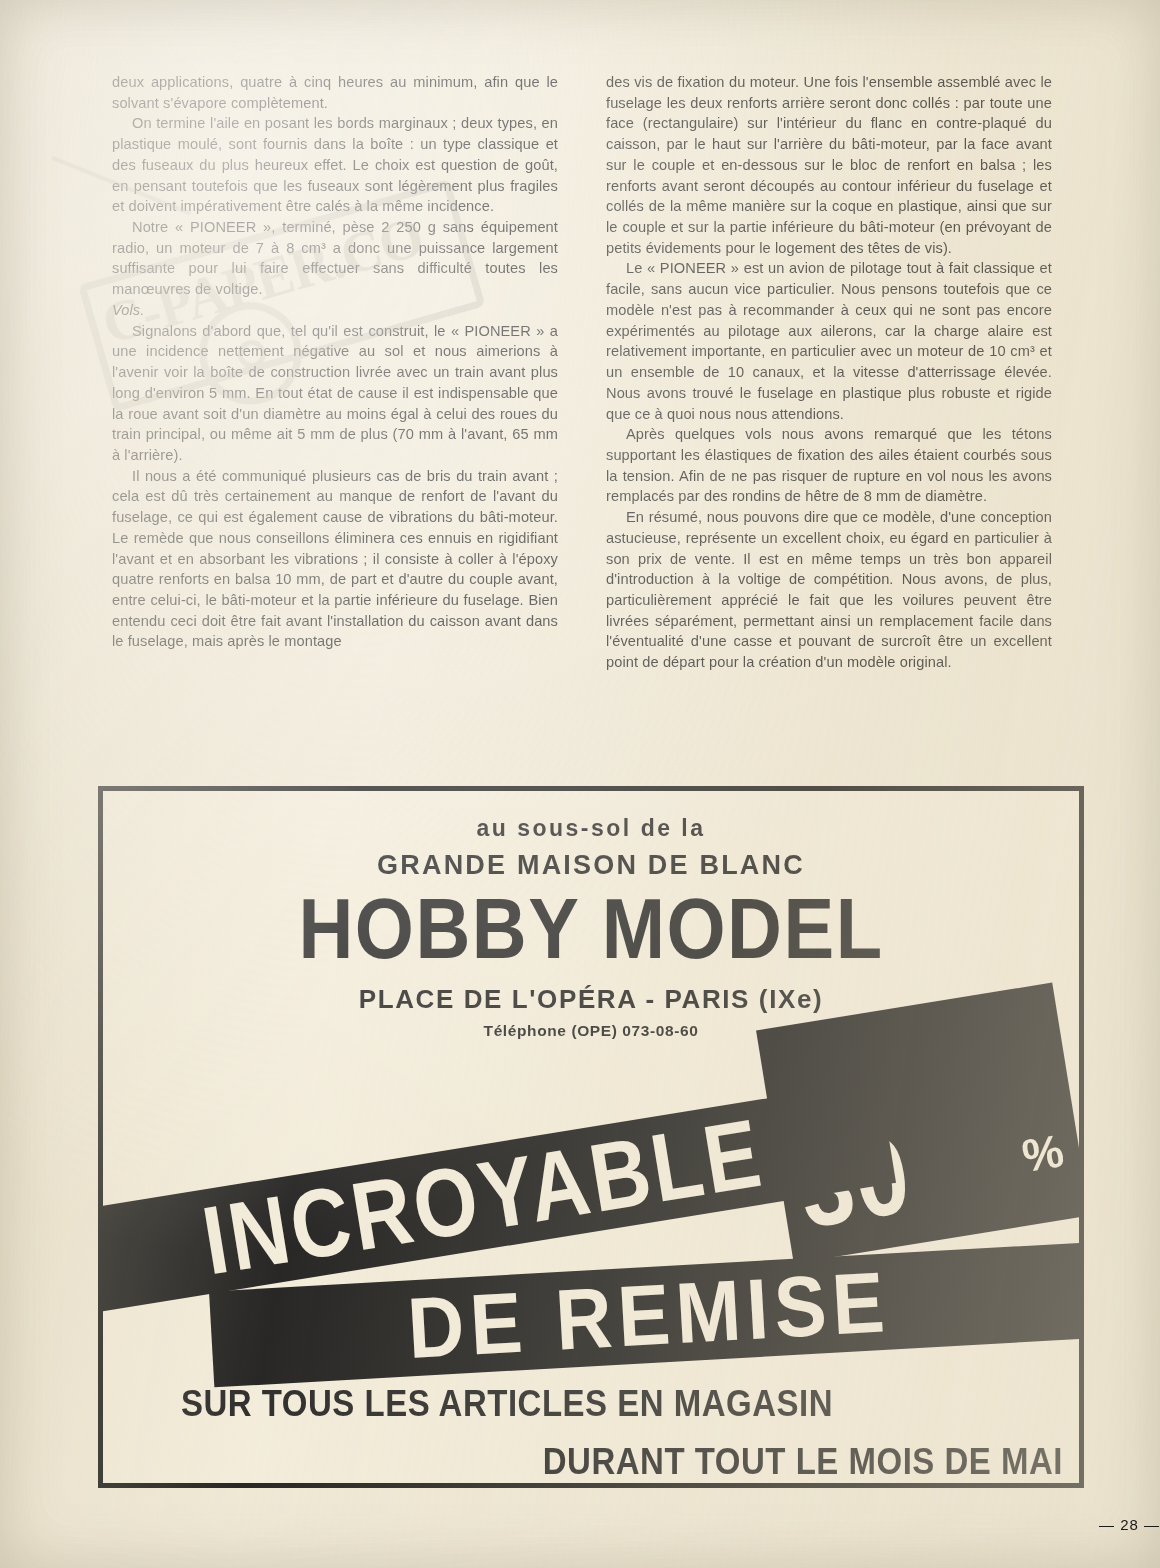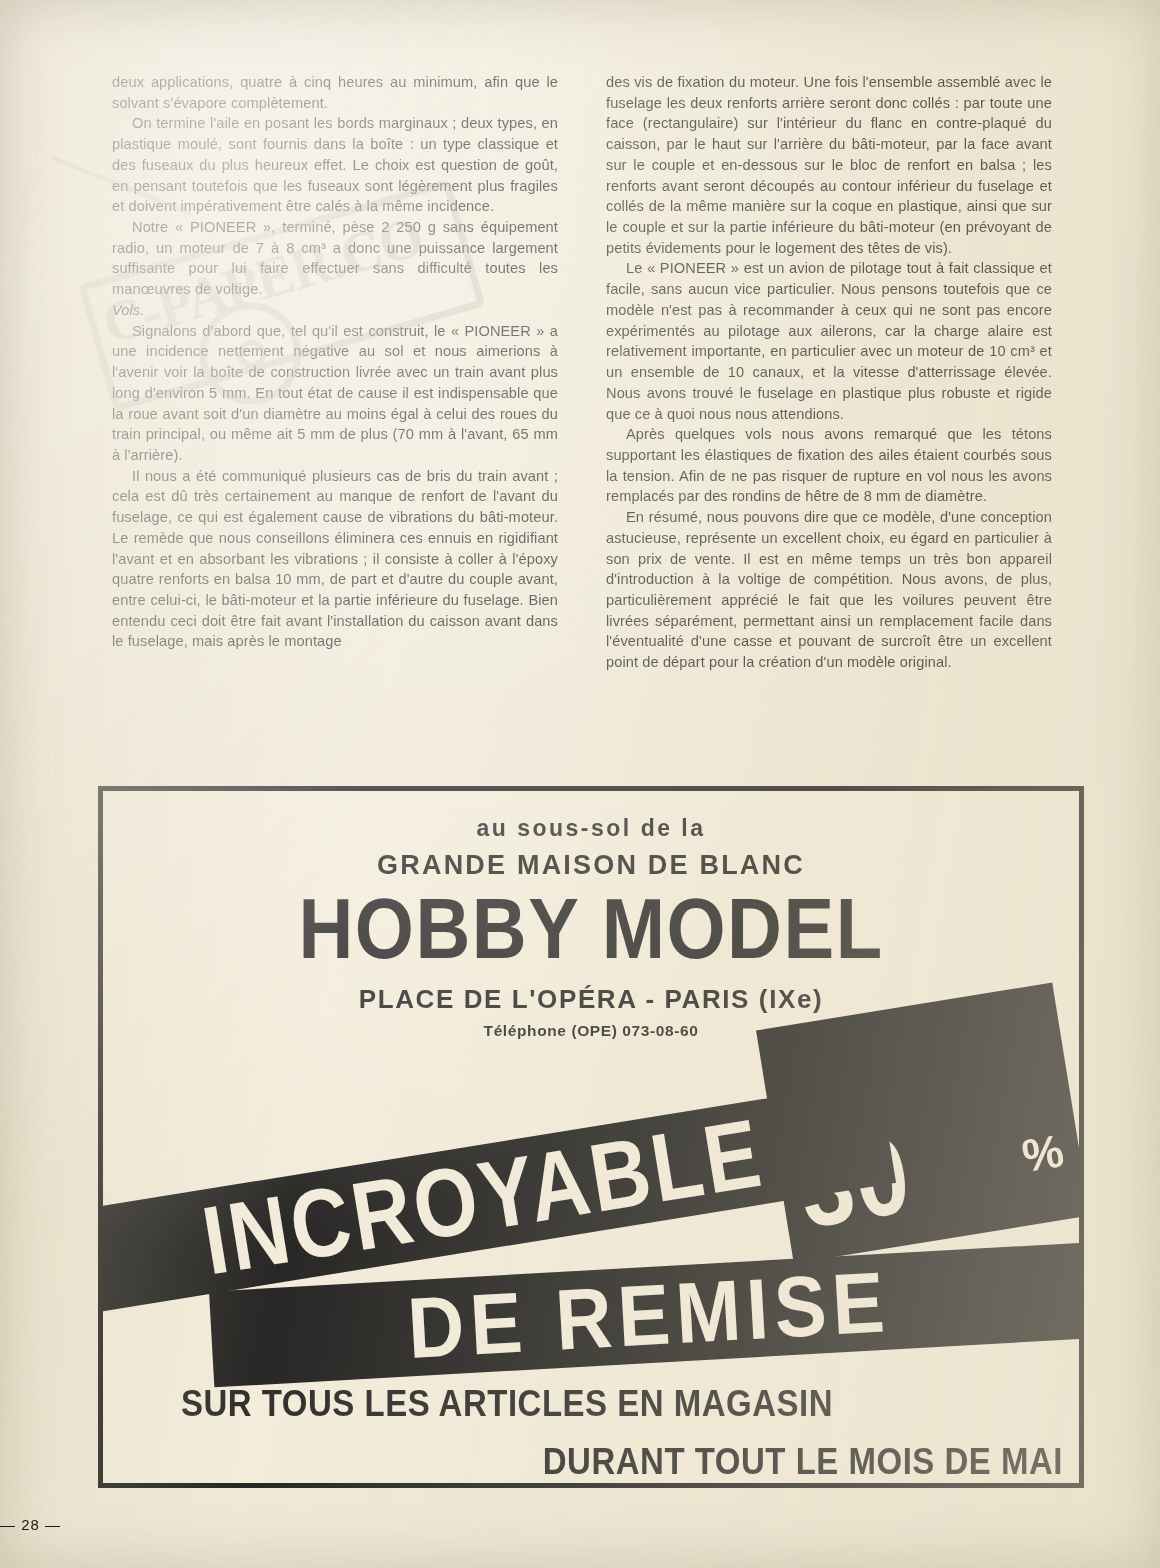--- a/index.html
+++ b/index.html
@@ -281,21 +281,21 @@
     border: 5px solid #9a9387;
     border-radius: 50%;
   }
 
   
   .footer {
     position: absolute;
     left: 0;
     top: 1516px;
     width: 100%;
-    text-align: left;
+    text-align: right;
     font-size: 15px;
     letter-spacing: 1px;
     color: #1a1a1a;
   }
 </style>
 </head>
 <body>
 
 <div class="page">
 

